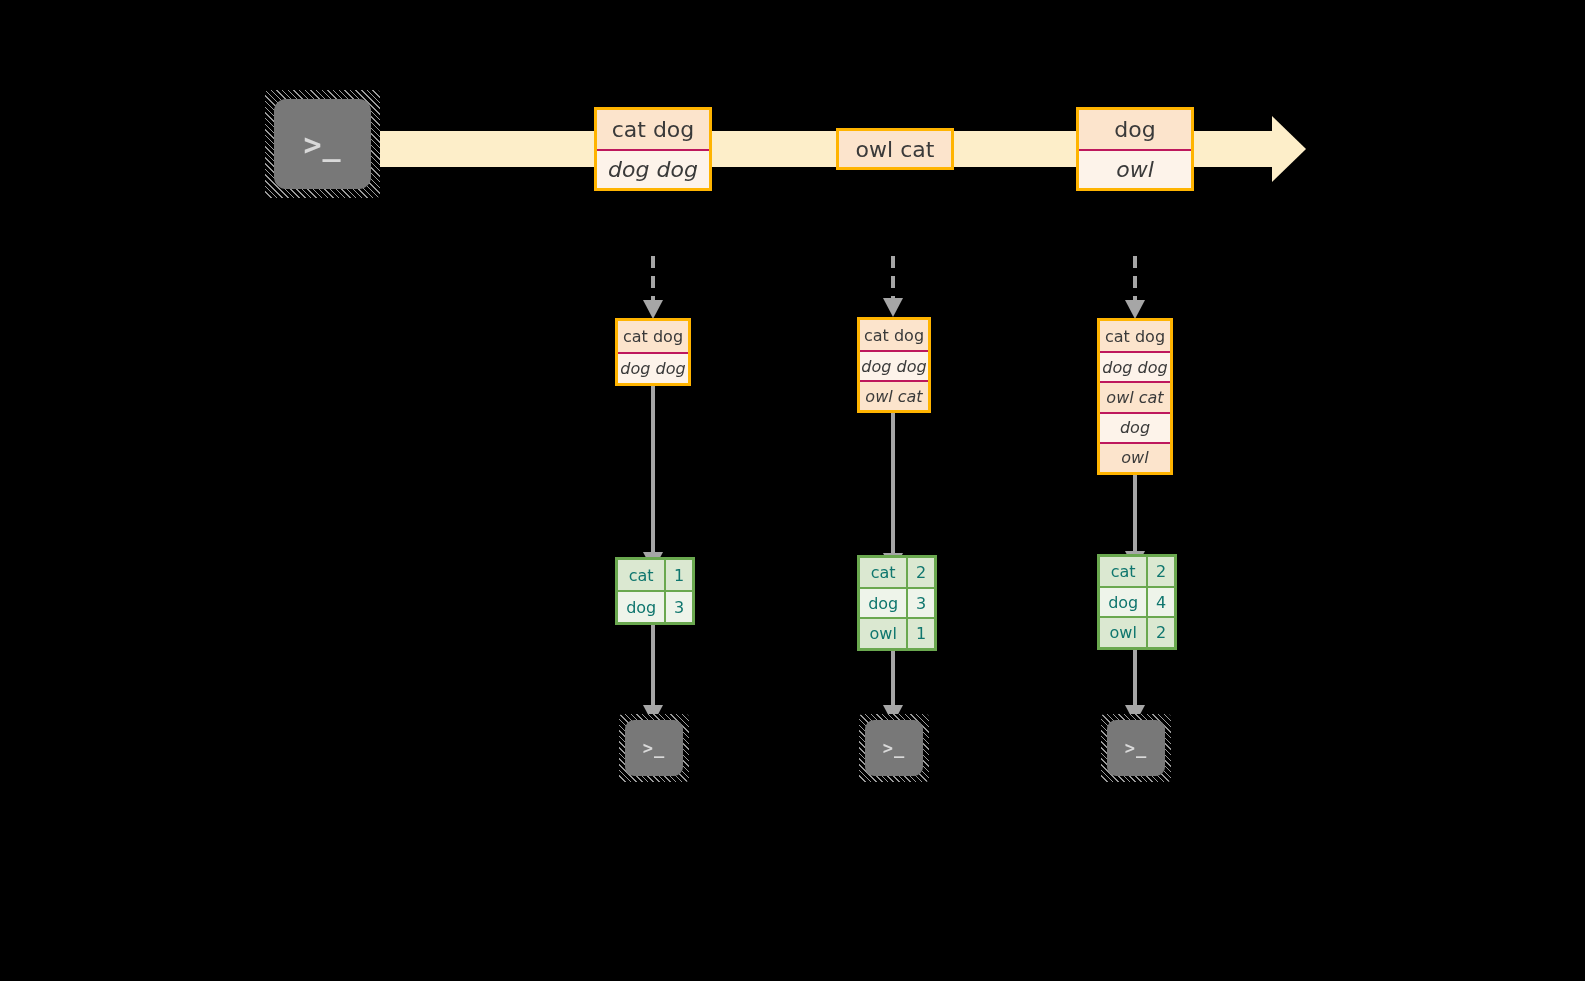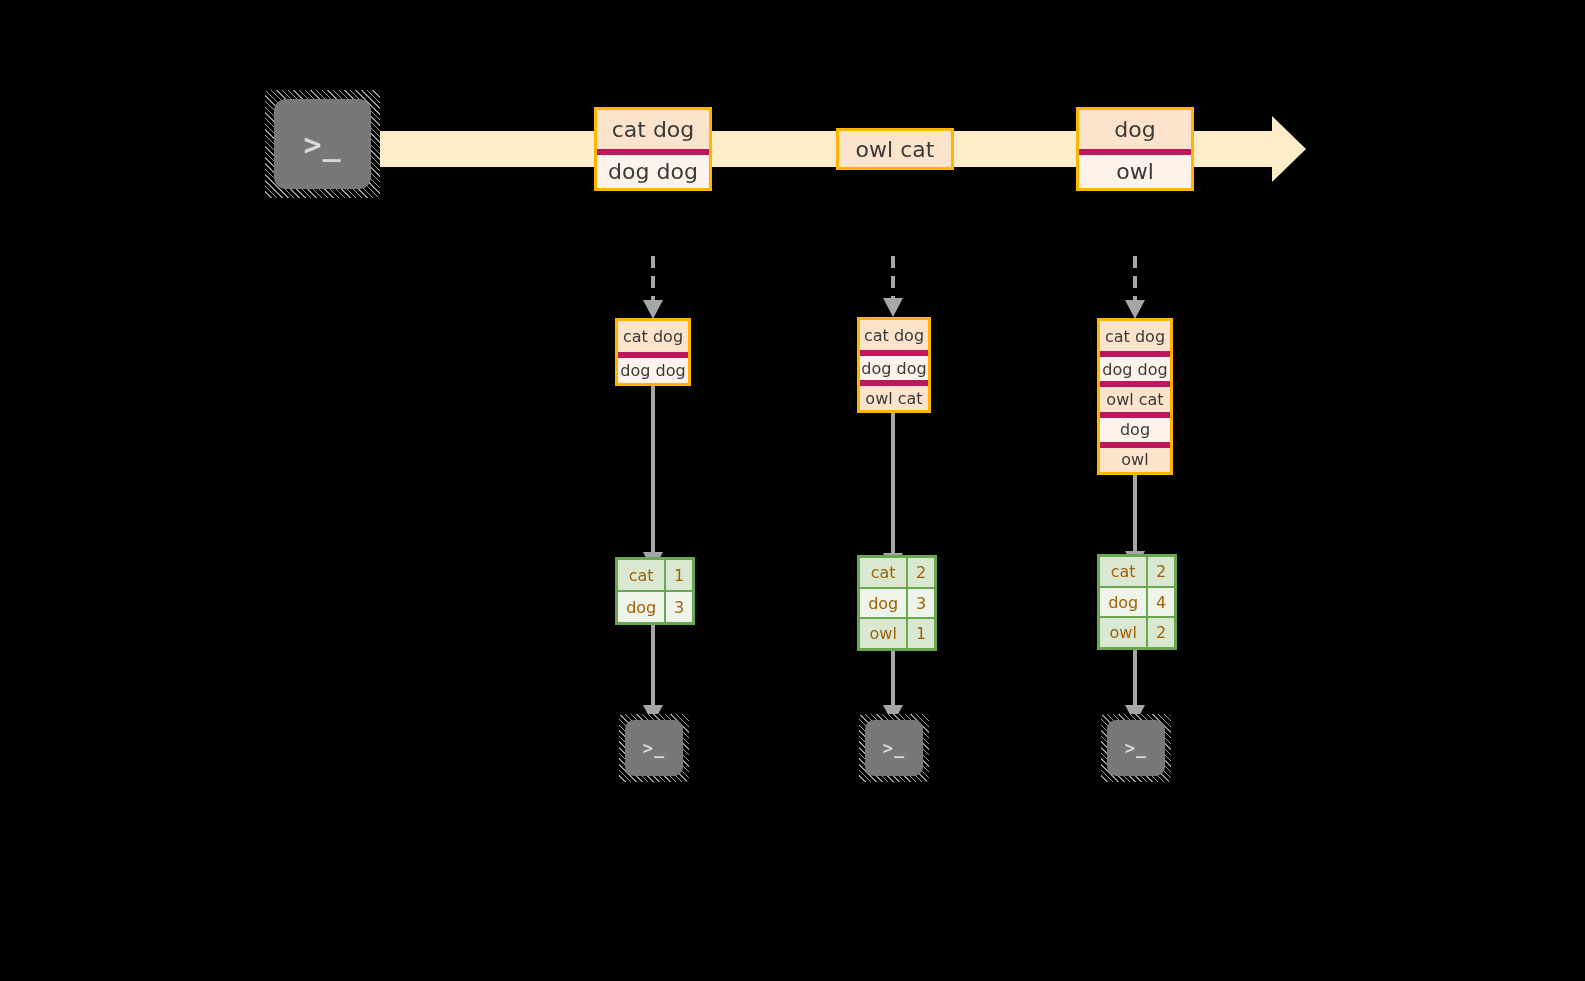--- a/index.html
+++ b/index.html
@@ -77,21 +77,21 @@
     box-sizing: border-box;
     flex: 1 1 auto;
     display: flex;
     align-items: center;
     justify-content: center;
     color: #3a3a3a;
     white-space: nowrap;
   }
   .rec .cell.shade { background: #fce4cc; }
   .rec .cell.plain { background: #fdf3ea; }
-  .rec .cell + .cell { border-top: 6px solid #be185d; }
+  .rec .cell + .cell { border-top: 2px solid #be185d; font-style: italic; }
 
   .rec.big .cell { font-size: 22px; height: 39px; }
   .rec.small .cell { font-size: 16px; height: 30px; }
 
   
   .tbl {
     position: absolute;
     box-sizing: border-box;
     border: 3px solid #6aa84f;
     background: #eaf2e4;
@@ -104,21 +104,21 @@
     flex: 1 1 auto;
     height: 30px;
   }
   .tbl .row + .row { border-top: 2px solid #6aa84f; }
   .tbl .k, .tbl .v {
     box-sizing: border-box;
     display: flex;
     align-items: center;
     justify-content: center;
     font-size: 16px;
-    color: #a16207;
+    color: #0f766e;
   }
   .tbl .k { width: 47px; }
   .tbl .v { width: 28px; border-left: 2px solid #6aa84f; }
   .tbl .row.shade .k, .tbl .row.shade .v { background: #dbe8d1; }
   .tbl .row.plain .k, .tbl .row.plain .v { background: #eef4ea; }
 
   
   .conn { position: absolute; }
   .conn .shaft {
     position: absolute;

